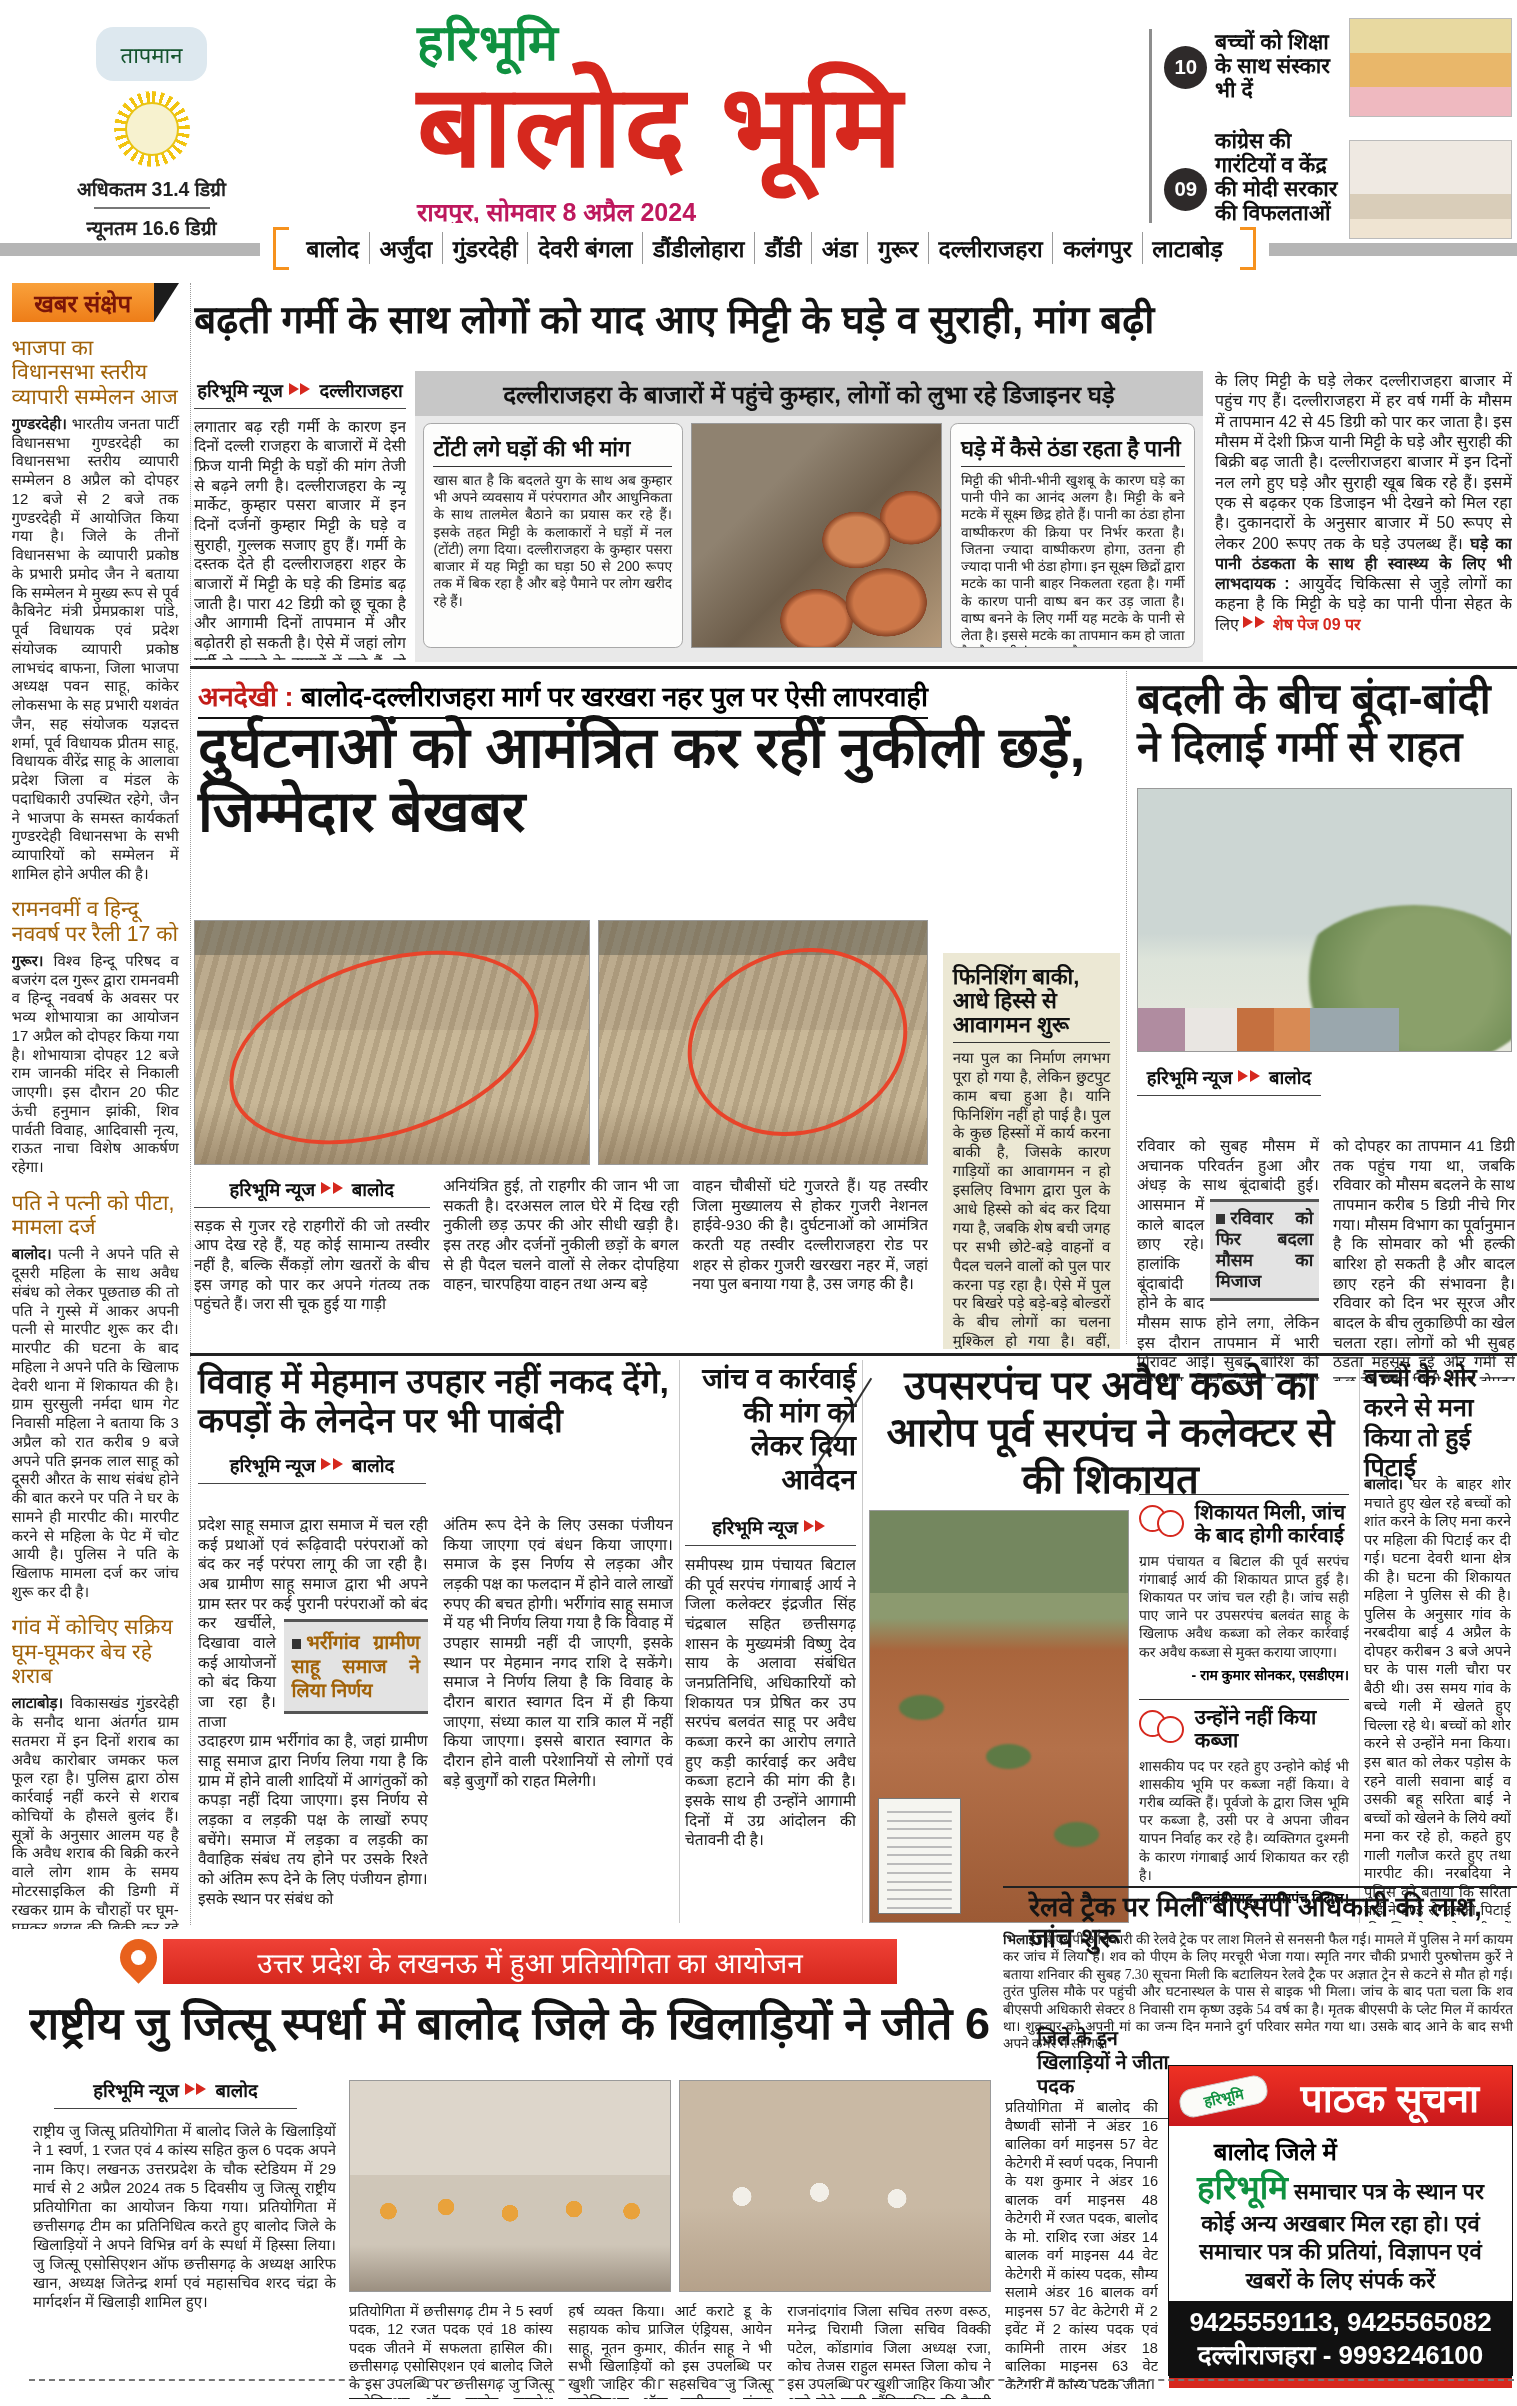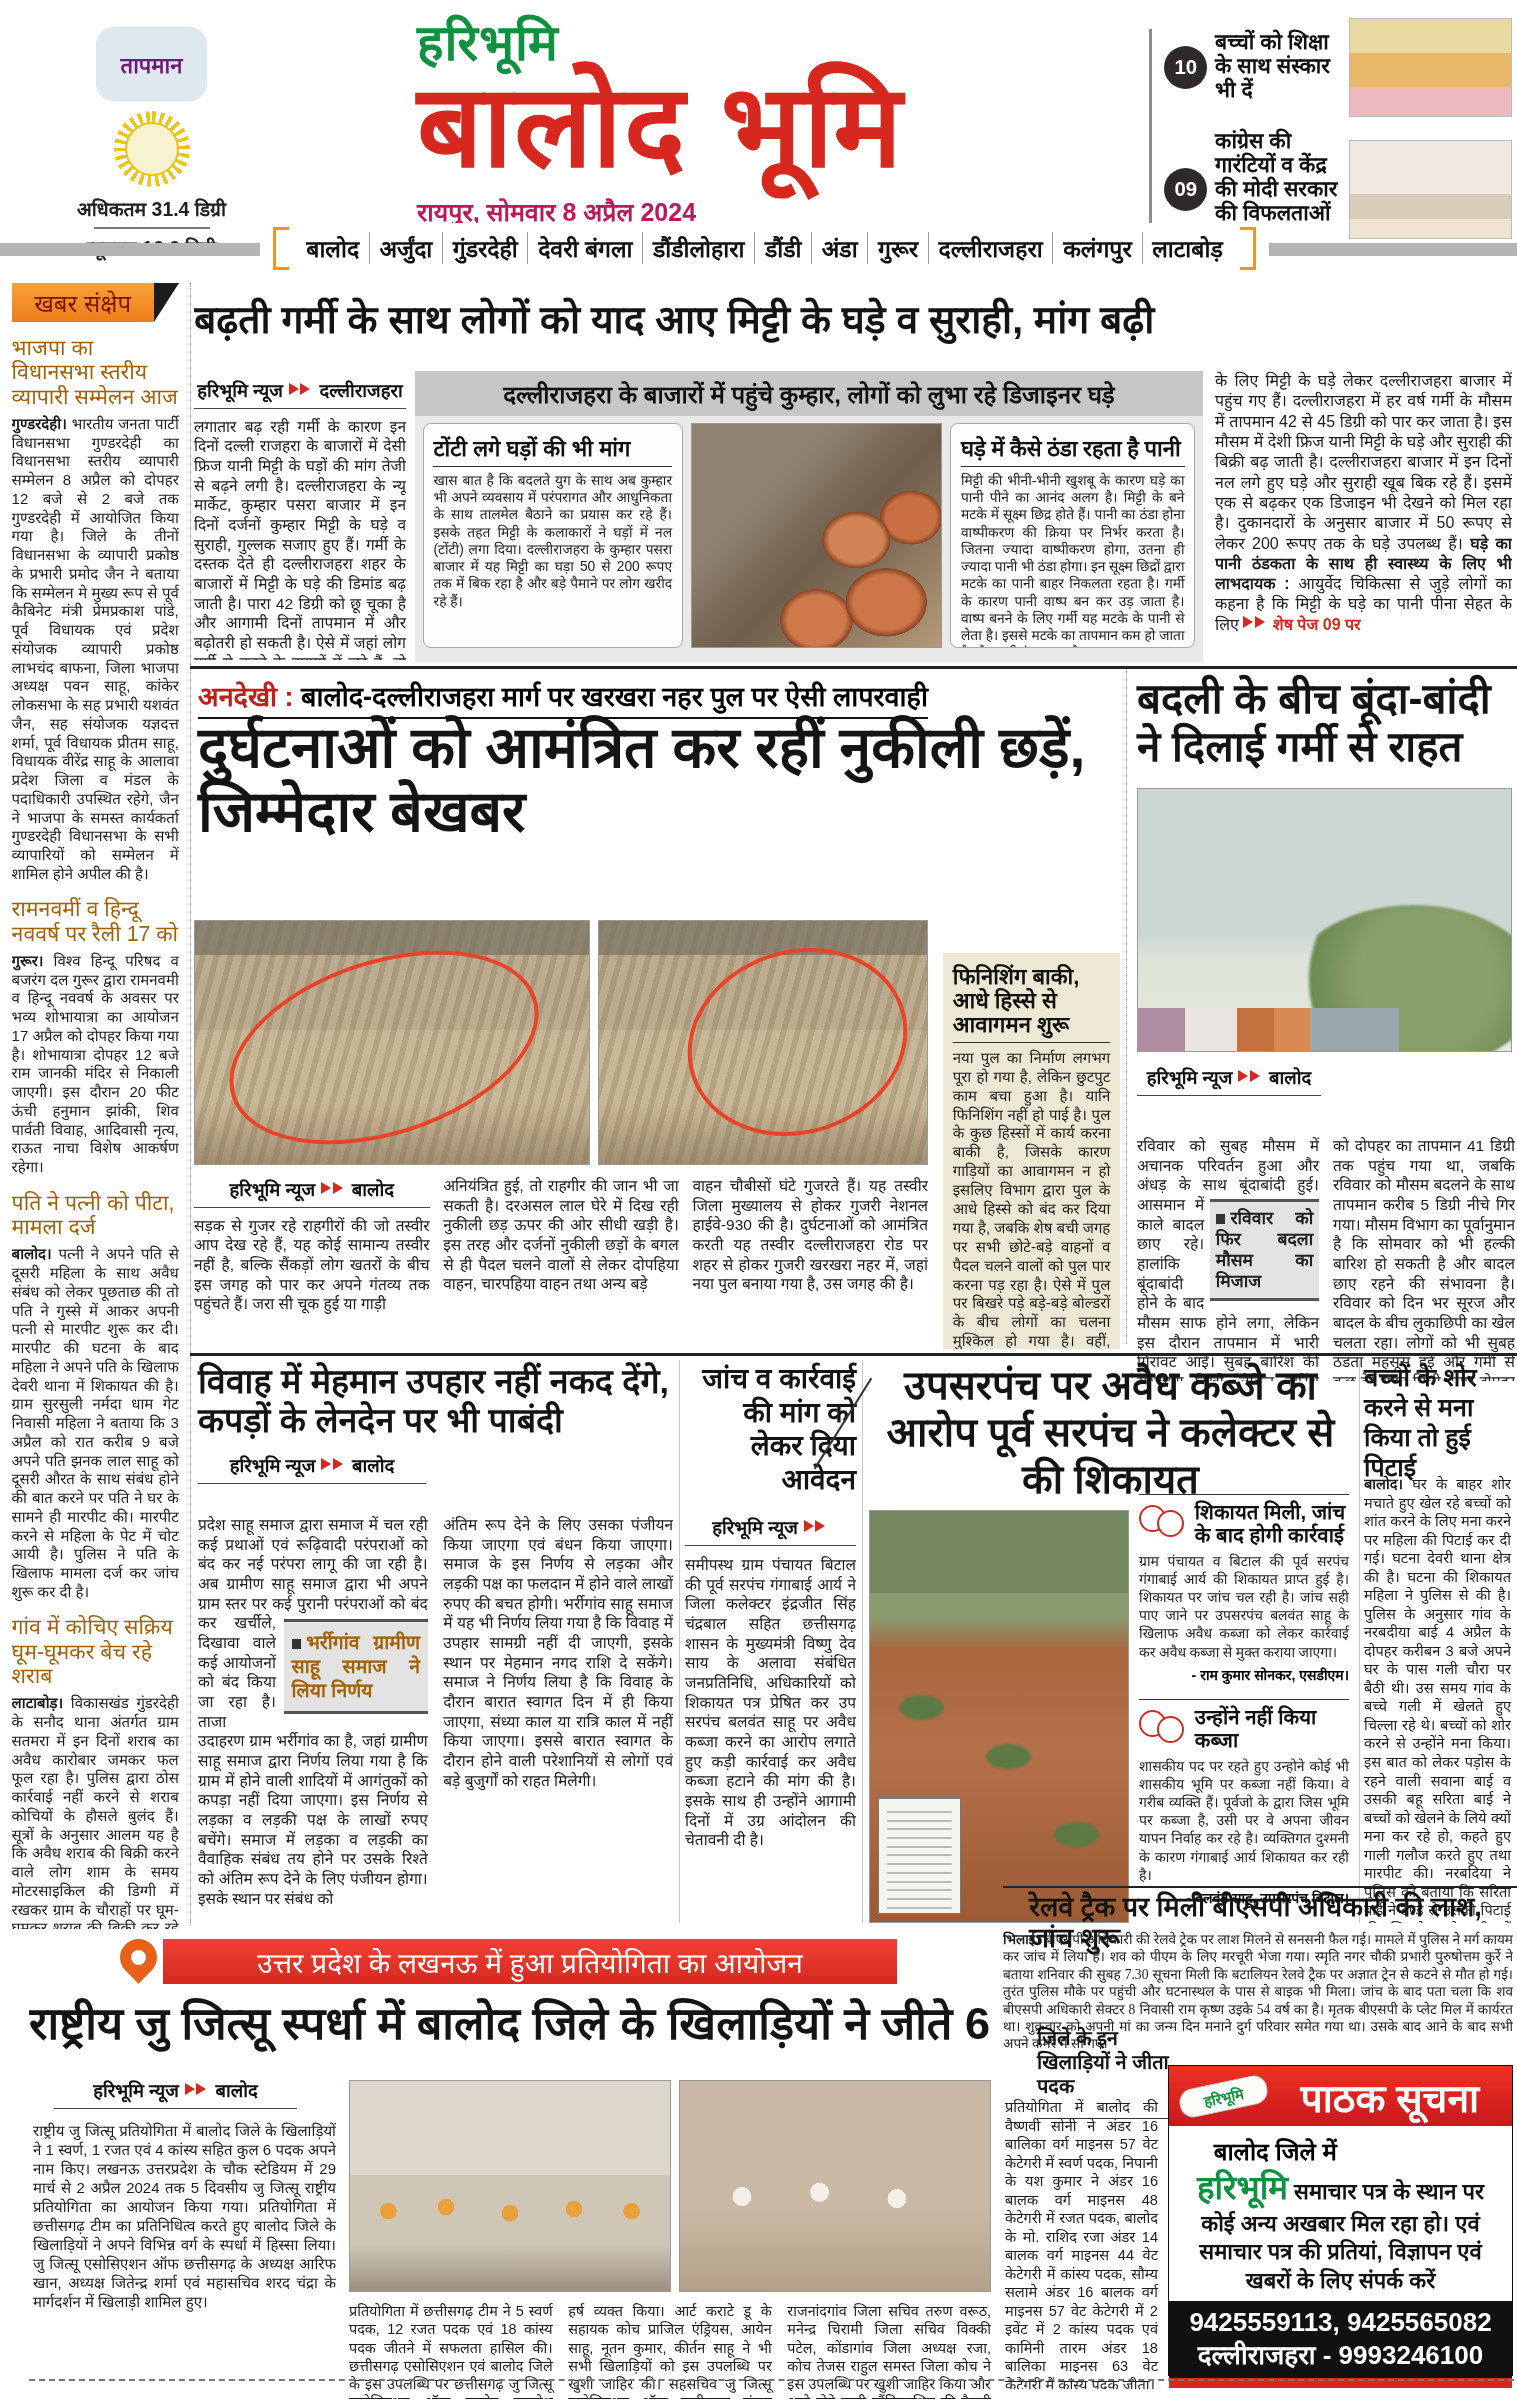--- a/index.html
+++ b/index.html
@@ -16,21 +16,21 @@
             border-bottom:1.9px solid #444; padding-bottom:5.8px; }
   .arrows { display:inline-block; width:25px; height:13.6px; position:relative; }
   .arrows::before, .arrows::after { content:""; position:absolute; top:0;
         border-left:10.7px solid #d6281e; border-top:6.8px solid transparent; border-bottom:6.8px solid transparent; }
   .arrows::before { left:0; } .arrows::after { left:11.6px; }
   .rule { background:#222; }
   .dotted-v { border-left:1.9px dotted #9a9a9a; }
 
   
   .weather { left:64px; top:27px; width:175px; height:189px; text-align:center; }
-  .weather-pill { display:inline-block; background:#dde8ef; border-radius:17.5px; padding:22px 25px; font-size:22px; font-weight:bold; color:#701a75; }
+  .weather-pill { display:inline-block; background:#dde8ef; border-radius:17.5px; padding:12px 25px; font-size:22px; font-weight:normal; color:#14532d; }
   .sun-wrap { width:76px; height:76px; margin:9.7px auto 5.8px; border-radius:50%;
               background:repeating-conic-gradient(#f2c410 0deg 6deg, rgba(0,0,0,0) 6deg 14deg);
               display:flex; align-items:center; justify-content:center; }
   .sun-core { width:54px; height:54px; border-radius:50%; background:#f7f2cf; border:2.9px solid #e9c414; }
   .weather-line { font-size:19.4px; font-weight:bold; color:#222; padding:2.9px 0; }
   .weather-sep { width:116px; height:1.9px; background:#777; margin:1.9px auto; }
 
   .masthead { left:417px; top:17.5px; width:679px; text-align:left; }
   .brand-green { color:#0f9140; font-size:50px; font-weight:bold; line-height:1; letter-spacing:1px; }
   .brand-red { color:#d6281e; font-size:115px; font-weight:bold; line-height:1.02; letter-spacing:1.9px; white-space:nowrap; }
@@ -53,21 +53,21 @@
   .bracket.l { border-right:none; margin-right:7.8px; } .bracket.r { border-left:none; margin-left:7.8px; }
   .nav-list { display:flex; align-items:center; }
   .nav-item { font-size:23px; font-weight:bold; color:#111; padding:0 9.7px; border-right:1.9px solid #9a9a9a; white-space:nowrap; }
   .nav-item:last-child { border-right:none; }
 
   
   .sidebar { left:11.6px; top:283px; width:175px; height:1646px; overflow:hidden; padding-right:7.8px; }
   .sidebar-border { left:190px; top:283px; height:1642px; }
   .news-brief { position:relative; width:165px; height:39px; margin-bottom:9.7px; }
   .news-brief-box { position:absolute; left:0; top:0; width:142px; height:39px; background:linear-gradient(180deg,#f9a13b,#ee7d18);
-                    color:#7a1508; font-size:24px; font-weight:normal; display:flex; align-items:center; justify-content:center; }
+                    color:#7a1508; font-size:24px; font-weight:bold; display:flex; align-items:center; justify-content:center; }
   .news-brief-arrow { position:absolute; left:142px; top:0; width:0; height:0; border-top:39px solid #1c1c1c; border-right:25px solid transparent; }
   .sb-title { font-size:21.3px; font-weight:normal; line-height:1.15; color:#a16207; margin:13.6px 0 5.8px; }
   .sb-body { font-size:15px; line-height:1.25; text-align:justify; color:#1c1c1c; }
   .sb-body .lead { font-weight:bold; }
 
   
   .pots-headline { left:194px; top:291px; width:1316px; font-size:39px; white-space:nowrap; overflow:hidden; }
   .pots-col1 { left:194px; top:377px; width:212px; height:283px; overflow:hidden; }
   .pots-col1 .byline { margin-bottom:7.8px; }
   .pots-center { left:415px; top:371px; width:788px; height:291px; background:#e9e9e9; padding:0; }

